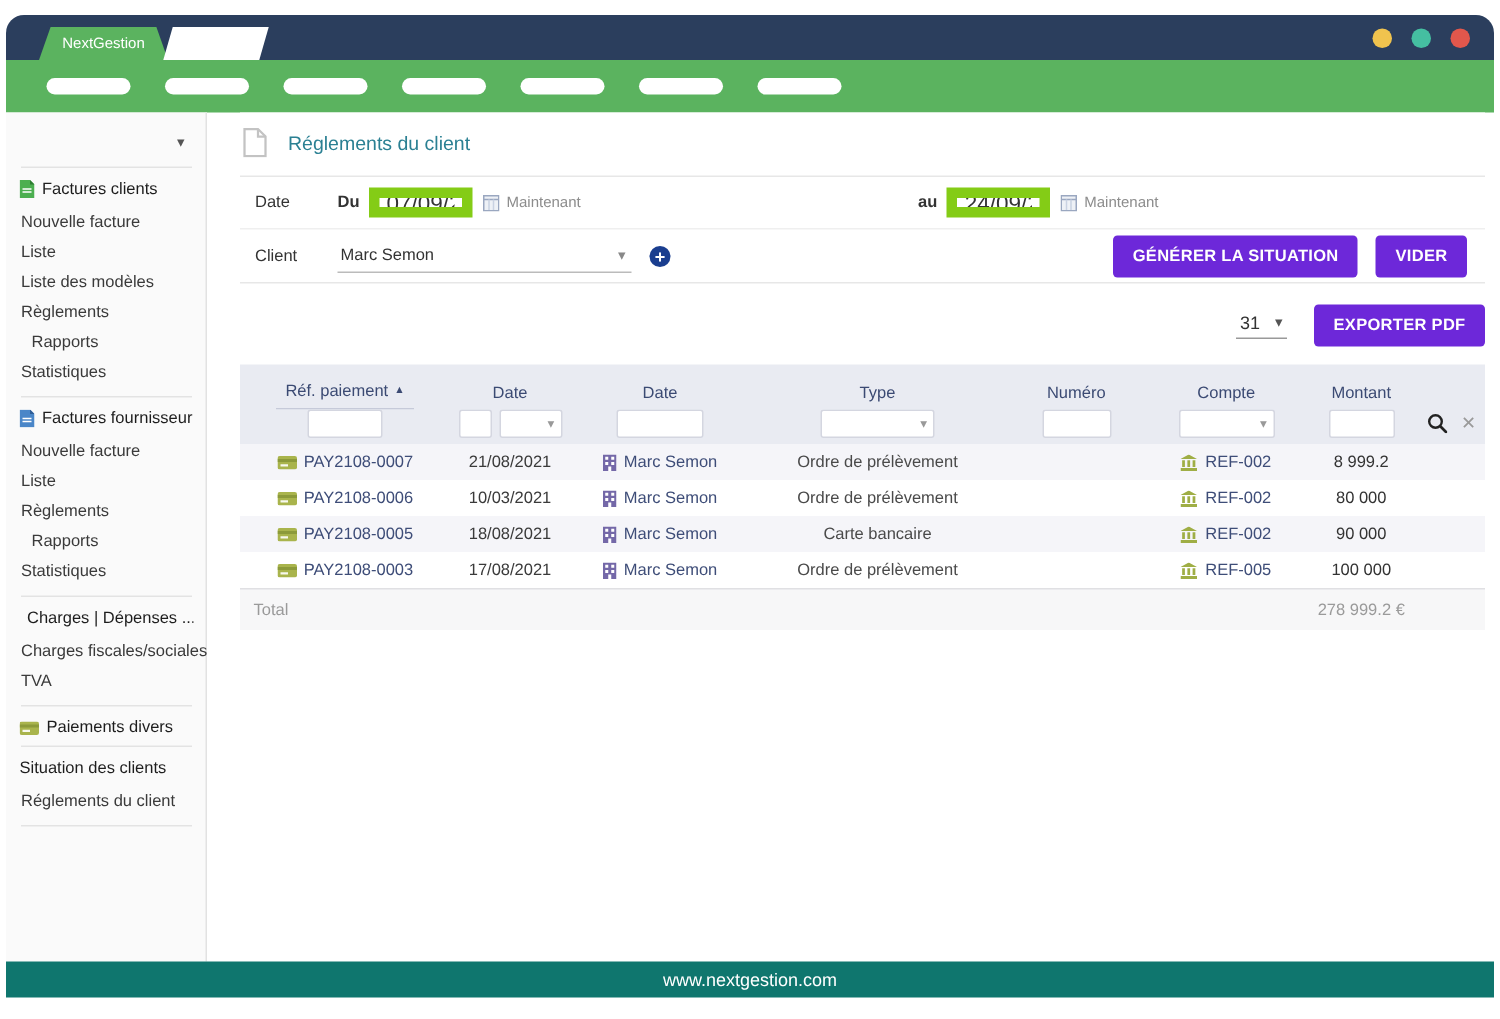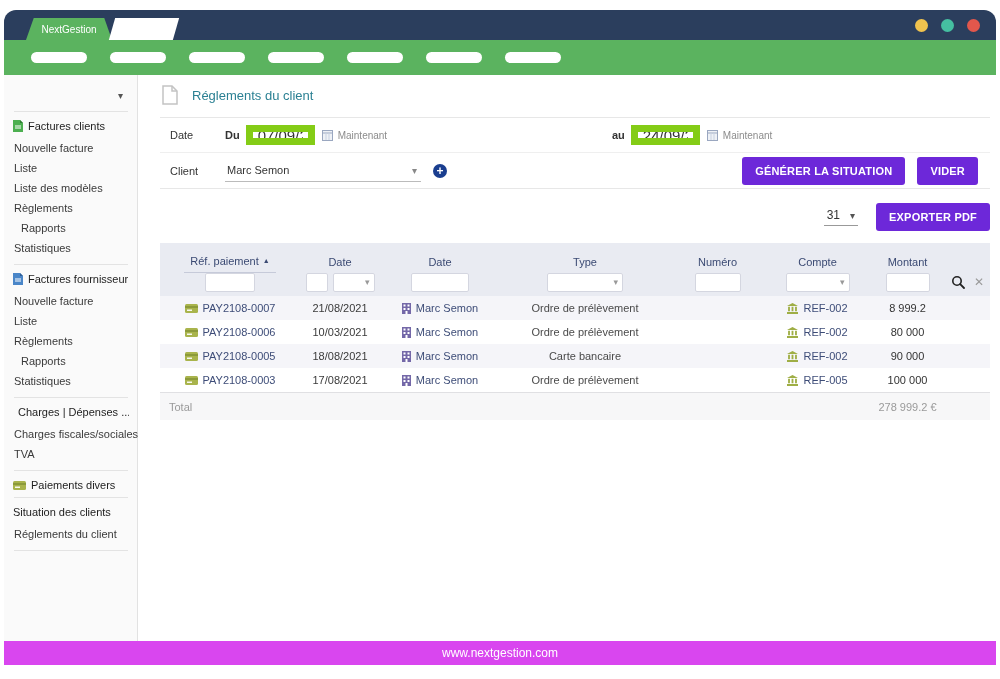--- a/index.html
+++ b/index.html
@@ -87,21 +87,21 @@
   .data-row.odd { background:#f5f5f9; }
   .link { color:#3e4d78; cursor:pointer; }
   .type-txt { color:#4a4a4a; }
   .mont-txt { color:#333; }
   .tfoot { background:#f7f7f8; height:28px; border-top:1px solid #e0e0e3; color:#9a9a9a; }
   .tfoot .total-label { margin-left:9px; margin-right:auto; }
   .act-icons { display:flex; align-items:center; gap:9px; justify-content:center; }
   .x-icon { color:#9a9a9a; font-size:12px; cursor:pointer; }
 
   
-  .footer { position:absolute; left:4px; right:4px; top:641px; height:24px; background:#d946ef;
+  .footer { position:absolute; left:4px; right:4px; top:641px; height:24px; background:#0f766e;
     display:flex; align-items:center; justify-content:center; color:#fff; font-size:12px; }
 </style>
 </head>
 <body>
 
 <div class="screen">
 
   <div class="titlebar">
     <div class="brand-tab">
       <span>NextGestion</span>

